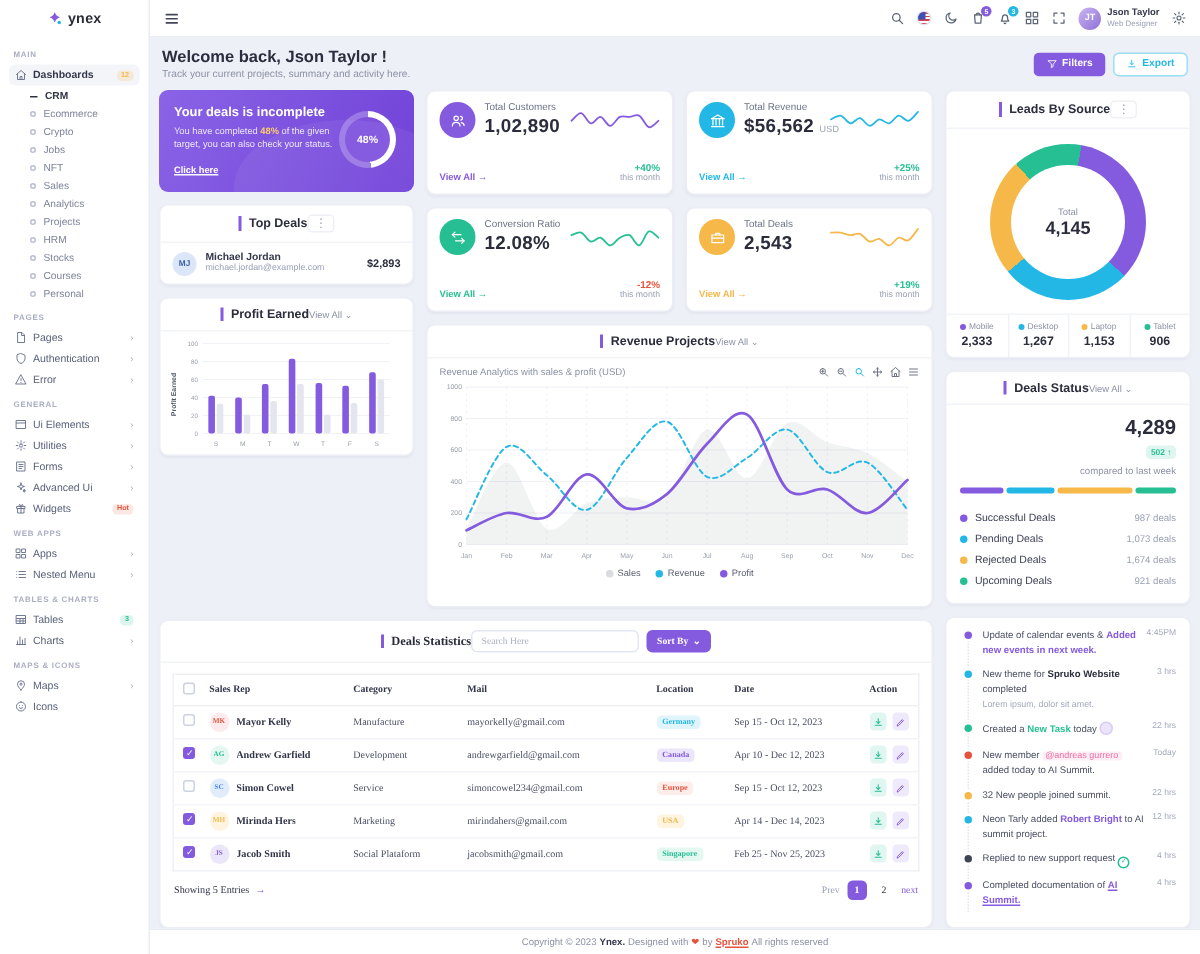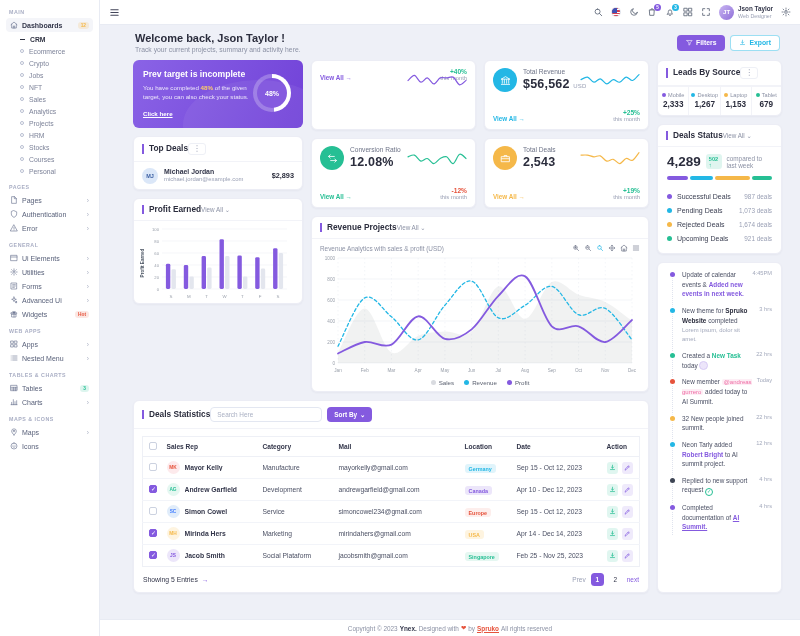--- a/index.html
+++ b/index.html
@@ -37,36 +37,36 @@
   .flag::after { content:""; position:absolute; left:0; top:0; width:5px; height:5px; background:#3f51b5; }
   .tbadge { position:absolute; top:-3px; right:-4px; min-width:7px; height:7px; border-radius:4px; color:#fff; font-size:4.6px; font-weight:bold; display:flex; align-items:center; justify-content:center; padding:0 1px; }
   .tb-cart { background:#845adf; }
   .tb-bell { background:#23b7e5; }
   .profile { display:flex; align-items:center; gap:4px; cursor:pointer; }
   .avatar { width:15px; height:15px; border-radius:50%; background:linear-gradient(135deg,#c9b6f2,#8f6fd8); color:#fff; font-size:6px; font-weight:bold; display:flex; align-items:center; justify-content:center; }
   .p-name { font-size:6.3px; font-weight:bold; color:#33364a; line-height:1.15; }
   .p-role { font-size:5.3px; color:#9aa0b5; line-height:1.15; }
 
   
-  .content { flex:1; padding:5px 18px 4px; overflow:hidden;margin-left:15px; }
+  .content { flex:1; padding:5px 6px 4px; overflow:hidden; }
   .welcome { display:flex; align-items:center; margin:2px 2px 7px; }
   .w-title { font-size:11px; font-weight:bold; color:#2b2d3d; }
   .w-sub { font-size:6.8px; color:#8c92a5; margin-top:2px; }
   .w-actions { margin-left:auto; display:flex; gap:5px; }
   .btn { display:inline-flex; align-items:center; gap:3px; font-size:6.8px; font-weight:bold; border-radius:4px; padding:3.5px 8px; cursor:pointer; border:1px solid transparent; }
   .btn-filters { background:#845adf; color:#fff; }
   .btn-export { background:#fff; color:#23b7e5; border-color:rgba(35,183,229,.45); }
 
   .grid { display:grid; grid-template-columns:170px 338px 1fr; gap:8px; }
   .col { display:flex; flex-direction:column; gap:8px; min-width:0; }
   .col3 { grid-column:3; grid-row:1 / 3; }
-  .span2 { grid-column:1 / 3; }
+  .span2 { grid-column:1 / 3;font-family:Liberation Serif, serif; }
 
   .card { background:#fff; border:1px solid #ecedf5; border-radius:6px; box-shadow:0 1px 2px rgba(60,65,90,.05); overflow:hidden; }
-  .card-header { display:flex; align-items:center; justify-content:flex-start; padding:6px 8px; border-bottom:1px solid #f2f3f8; }
+  .card-header { display:flex; align-items:center; justify-content:center; padding:6px 8px; border-bottom:1px solid #f2f3f8; }
   .card-title { font-size:8.3px; font-weight:bold; color:#2b2d3d; border-left:2.5px solid #845adf; padding-left:5px; line-height:1.1; }
   .view-all { font-size:6.3px; color:#8c92a5; cursor:pointer; white-space:nowrap; }
   .dots-btn { color:#9aa0b5; font-size:8px; line-height:1; padding:1px 4px; border:1px solid #eef0f6; border-radius:3px; cursor:pointer; }
 
   
   .target { height:68px; border-radius:6px; position:relative; overflow:hidden; padding:9px 10px; color:#fff;
             background:linear-gradient(115deg,#8a63e6,#7142d8); }
   .target::after { content:""; position:absolute; right:-30px; bottom:-42px; width:150px; height:90px; background:rgba(255,255,255,.06); border-radius:50%; }
   .t-title { font-size:8.6px; font-weight:bold; margin-bottom:4px; }
   .t-body { font-size:6.2px; line-height:1.5; color:rgba(255,255,255,.85); width:108px; }
@@ -116,21 +116,21 @@
   .rev-sub-t { font-size:6.4px; color:#8c92a5; }
   .rev-tools { display:flex; gap:4px; color:#6e7488; }
   .rev-tools .tool { cursor:pointer; display:flex; }
   .rev-tools .tool.active { color:#23b7e5; }
   .rev-legend { display:flex; justify-content:center; gap:10px; padding:1px 0 5px; }
   .rl-item { display:flex; align-items:center; gap:3px; font-size:6.2px; color:#5b6170; }
   .rl-dot { width:5px; height:5px; border-radius:50%; }
 
   
   .ds-body { padding:7px 9px 8px; }
-  .ds-val-row { display:flex; align-items:center; gap:5px; }
+  .ds-val-row { display:flex; align-items:flex-end; gap:5px;flex-direction:column; }
   .ds-value { font-size:13.5px; font-weight:bold; color:#2b2d3d; }
   .ds-badge { background:rgba(38,191,148,.15); color:#26bf94; font-size:5.6px; font-weight:bold; padding:1.5px 3px; border-radius:3px; }
   .ds-compare { font-size:6.4px; color:#8c92a5; }
   .ds-bar { display:flex; gap:2px; margin:7px 0 9px; }
   .ds-bar span { height:4px; border-radius:2px; }
   .ds-item { display:flex; align-items:center; gap:5px; padding:3.5px 0; font-size:7px; color:#3c4053; }
   .ds-item .dot { width:5px; height:5px; border-radius:50%; flex:none; }
   .ds-item .num { margin-left:auto; font-size:6.4px; color:#9aa0b5; }
 
   
@@ -185,20 +185,29 @@
   .f-heart { color:#e6533c; }
   .f-link { color:#e6533c; font-weight:bold; text-decoration:underline; cursor:pointer; }
   svg { display:block; }
 </style>
 </head>
 <body>
 
 <div id="app">
 
   <aside>
+    <div class="logo">
+      <span id="logo-mark">
+          <svg width="11" height="11" viewBox="0 0 24 24">
+            <path fill="#845adf" d="M12 2c1.2 4.2 3.6 6.6 7.8 7.8-4.2 1.2-6.6 3.6-7.8 7.8-1.2-4.2-3.6-6.6-7.8-7.8C8.4 8.6 10.8 6.2 12 2z"></path>
+            <circle cx="18.5" cy="17.5" r="2.6" fill="#23b7e5"></circle>
+          </svg>
+        </span>
+      <span class="logo-text">ynex</span>
+    </div>
     <nav id="side-nav">
         <div class="nav-label">MAIN</div>
         <div class="nav-item active">
           <span class="ni-icon">
             <svg width="8" height="8" viewBox="0 0 24 24" fill="none" stroke="currentColor" stroke-width="1.9" stroke-linecap="round" stroke-linejoin="round">
               <path d="M3 11L12 3l9 8"></path>
               <path d="M5 9.5V21h14V9.5"></path>
               <path d="M10 21v-6h4v6"></path>
             </svg>
           </span>
@@ -530,21 +539,21 @@
               </span>
             <span>Export</span>
           </button>
         </div>
       </div>
 
       <div class="grid">
 
         <div class="col">
           <div class="target">
-            <div class="t-title">Prev target is incomplete</div>
+            <div class="t-title">Your deals is incomplete</div>
             <div class="t-body"><span>You have completed </span><span class="pct">48%</span><span> of the given target, you can also check your status.</span></div>
             <a class="t-link">Click here</a>
             <div class="t-ring" id="target-ring" style="background: conic-gradient(rgb(255, 255, 255) 0deg, rgb(255, 255, 255) 172.8deg, rgba(255, 255, 255, 0.25) 172.8deg, rgba(255, 255, 255, 0.25) 360deg);">
               <div class="t-ring-in">48%</div>
             </div>
           </div>
 
           <div class="card">
             <div class="card-header">
               <span class="card-title">Top Deals</span>
@@ -604,20 +613,34 @@
                   <text x="140.07142857142856" y="73.5" text-anchor="middle" font-size="4.4" fill="#9aa0ab">S</text>
                   <text transform="rotate(-90 6 39)" x="6" y="39" text-anchor="middle" font-size="4.6" fill="#4b5563" font-weight="bold">Profit Earned</text>
                 </svg>
               </div>
           </div>
         </div>
 
         <div class="col">
           <div class="stat-grid" id="stat-grid">
               <div class="stat-card">
+                <div class="sc-top">
+                  <span class="sc-icon" style="background: rgb(132, 90, 223);">
+                    <svg width="11" height="11" viewBox="0 0 24 24" fill="none" stroke="currentColor" stroke-width="1.8" stroke-linecap="round" stroke-linejoin="round">
+                      <path d="M9 11.5a3.2 3.2 0 100-6.4 3.2 3.2 0 000 6.4z"></path>
+                      <path d="M3.5 19.5c0-3 2.5-5 5.5-5s5.5 2 5.5 5"></path>
+                      <path d="M15.5 11a2.6 2.6 0 100-5.2"></path>
+                      <path d="M16.5 14.6c2.3.3 4 1.9 4 4.4"></path>
+                    </svg>
+                  </span>
+                  <div class="sc-main">
+                    <div class="sc-title">Total Customers</div>
+                    <div class="sc-value">1,02,890</div>
+                  </div>
+                </div>
                 <span class="sc-spark">
                   <svg width="60" height="20" viewBox="0 0 60 20">
                     <path d="M1.0,10.5C2.1,9.7,5.3,5.1,7.4,5.4C9.6,5.7,11.7,11.8,13.9,12.2C16.0,12.6,18.2,7.7,20.3,7.9C22.5,8.2,24.6,13.9,26.8,13.9C28.9,13.9,31.1,8.9,33.2,7.9C35.4,7.0,37.5,8.1,39.7,7.9C41.8,7.8,44.0,6.0,46.1,7.1C48.3,8.2,50.4,14.2,52.6,14.8C54.7,15.3,57.9,11.2,59.0,10.5" fill="none" stroke="#845adf" stroke-width="1.2" stroke-linecap="round"></path>
                   </svg>
                 </span>
                 <div class="sc-foot">
                   <a class="sc-view" style="color: rgb(132, 90, 223);">View All →</a>
                   <div>
                     <div class="sc-chg" style="color: rgb(38, 191, 148);">+40%</div>
                     <div class="sc-period">this month</div>
@@ -821,36 +844,44 @@
               </div>
           </div>
         </div>
 
         <div class="col col3">
           <div class="card">
             <div class="card-header">
               <span class="card-title">Leads By Source</span>
               <span class="dots-btn">⋮</span>
             </div>
+            <div class="donut-wrap">
+              <div class="donut" id="donut" style="background: conic-gradient(from 10deg, rgb(132, 90, 223) 0deg, rgb(132, 90, 223) 123.8deg, rgb(35, 183, 229) 123.8deg, rgb(35, 183, 229) 220.4deg, rgb(245, 184, 73) 220.4deg, rgb(245, 184, 73) 308.2deg, rgb(38, 191, 148) 308.2deg, rgb(38, 191, 148) 360deg);">
+                <div class="donut-center">
+                  <span class="dc-label">Total</span>
+                  <span class="dc-value">4,145</span>
+                </div>
+              </div>
+            </div>
             <div class="leads-legend" id="leads-legend">
                 <div class="ll-cell">
                   <div class="ll-name"><span class="ll-dot" style="background: rgb(132, 90, 223);"></span>Mobile</div>
                   <div class="ll-val">2,333</div>
                 </div>
                 <div class="ll-cell">
                   <div class="ll-name"><span class="ll-dot" style="background: rgb(35, 183, 229);"></span>Desktop</div>
                   <div class="ll-val">1,267</div>
                 </div>
                 <div class="ll-cell">
                   <div class="ll-name"><span class="ll-dot" style="background: rgb(245, 184, 73);"></span>Laptop</div>
                   <div class="ll-val">1,153</div>
                 </div>
                 <div class="ll-cell">
                   <div class="ll-name"><span class="ll-dot" style="background: rgb(38, 191, 148);"></span>Tablet</div>
-                  <div class="ll-val">679</div>
+                  <div class="ll-val">906</div>
                 </div>
               </div>
           </div>
 
           <div class="card">
             <div class="card-header">
               <span class="card-title">Deals Status</span>
               <span class="view-all"><span>View All</span> ⌄</span>
             </div>
             <div class="ds-body">

